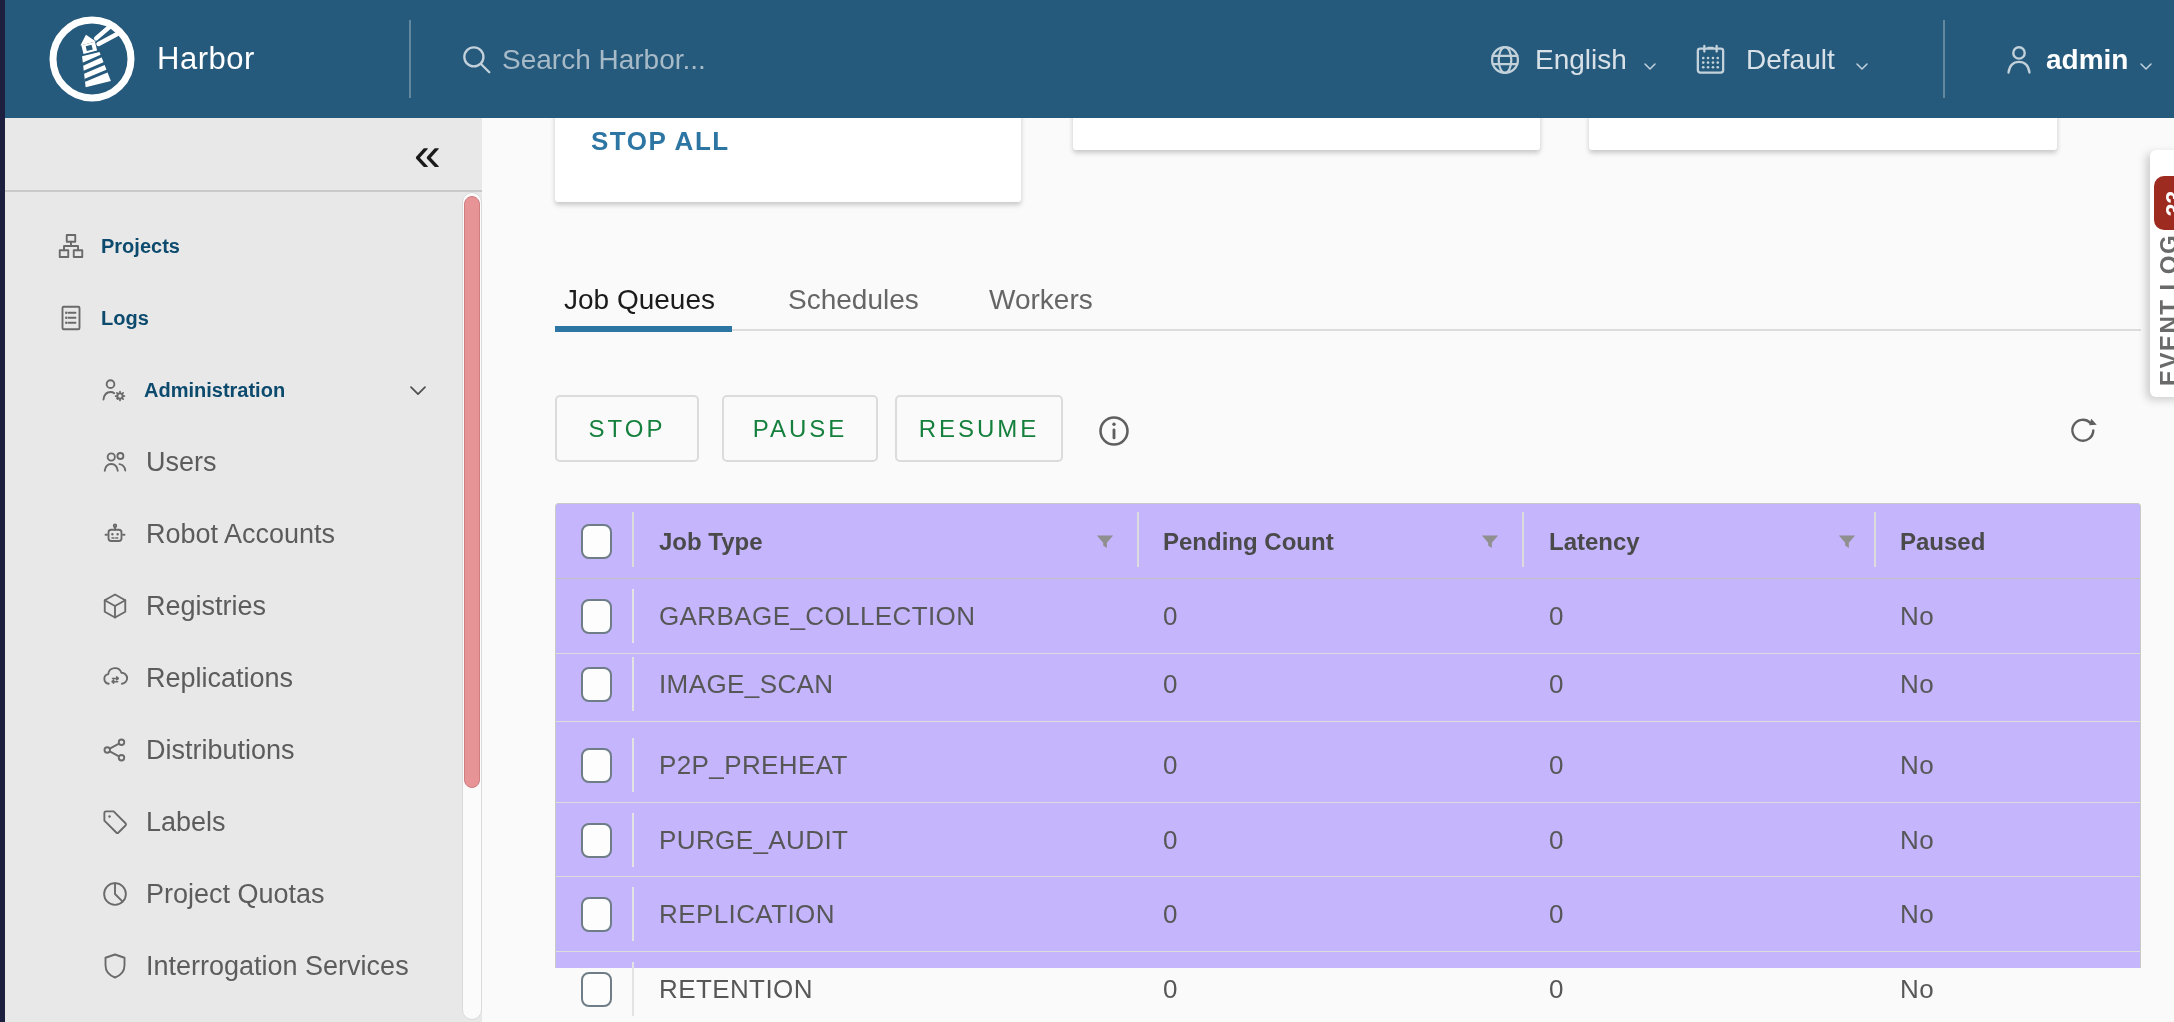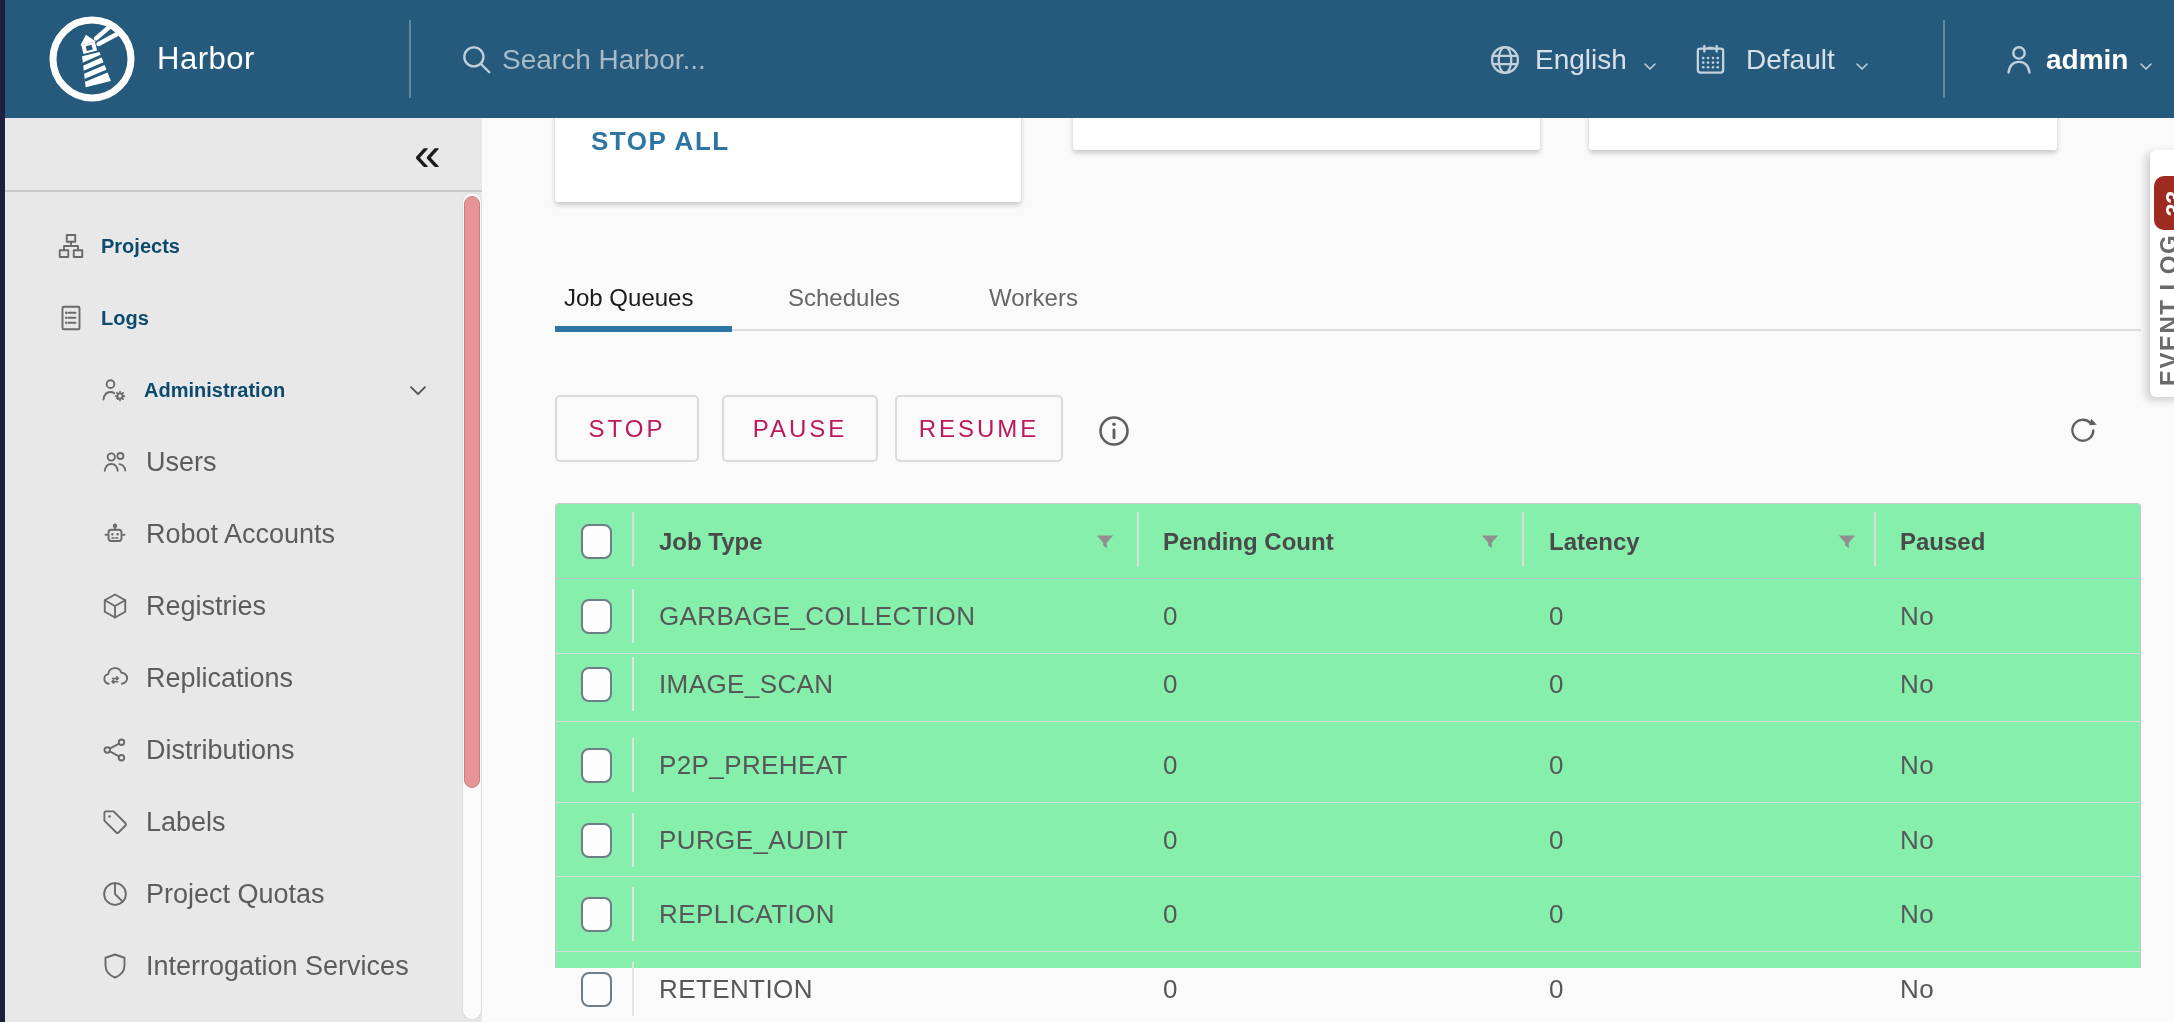--- a/index.html
+++ b/index.html
@@ -30,34 +30,34 @@
   .admin-caret{position:absolute;left:404px;color:#4f4f4f;}
   .scroll-track{position:absolute;left:462px;top:74px;width:20px;height:828px;background:#FBFBFB;border:1px solid #DADADA;border-radius:10px;box-sizing:border-box;}
   .scroll-thumb{position:absolute;left:464px;top:78px;width:16px;height:592px;background:#E69495;border:1.5px solid #CF7E7F;border-radius:9px;box-sizing:border-box;}
   .edge-strip{position:absolute;left:0;top:0;width:5px;height:1022px;background:#1C1F3E;z-index:60;}
 
   
   .card{position:absolute;top:88px;background:#fff;border-radius:3px;box-shadow:0 3px 5px rgba(0,0,0,.2);z-index:5;}
   .stop-all{position:absolute;left:36px;top:38px;font-size:26px;font-weight:600;letter-spacing:1.5px;color:#2D76A3;cursor:pointer;}
 
   
-  .tab{position:absolute;top:284px;font-size:24px;cursor:pointer;}
+  .tab{position:absolute;top:284px;font-size:28px;cursor:pointer;}
   .tab.active{color:#1B1B1B;font-weight:500;}
   .tab.inactive{color:#666;}
   .tabs-line{position:absolute;left:555px;top:329px;width:1586px;height:2px;background:#DCDCDC;}
   .tab-underline{position:absolute;left:555px;top:326px;width:177px;height:6px;background:#2D76A3;}
 
   
   .abtn{position:absolute;top:395px;height:67px;border:2px solid #DBDBDB;border-radius:5px;background:transparent;
-        color:#be185d;font-size:24px;letter-spacing:3px;font-family:"Liberation Sans",sans-serif;box-sizing:border-box;
+        color:#15803d;font-size:24px;letter-spacing:3px;font-family:"Liberation Sans",sans-serif;box-sizing:border-box;
         display:flex;align-items:center;justify-content:center;cursor:default;}
   .round-ic{color:#5F5F5F;cursor:pointer;}
 
   
-  .dg{position:absolute;left:555px;top:503px;width:1586px;height:465px;background:#86efac;
+  .dg{position:absolute;left:555px;top:503px;width:1586px;height:465px;background:#c4b5fd;
       border:1px solid #C9C9C9;border-bottom:none;border-radius:4px 4px 0 0;box-sizing:border-box;z-index:5;}
   .dg-header{position:absolute;left:0;top:0;width:100%;height:75px;border-bottom:1.5px solid #C2C2C2;box-sizing:border-box;}
   .dg-h-label{position:absolute;top:24px;font-size:24px;font-weight:700;color:#4A4A4A;}
   .dg-vdiv{position:absolute;top:8px;width:1.5px;height:55px;background:#DCDCDC;}
   .dg-row{position:absolute;left:0;width:100%;height:74.6px;border-bottom:1px solid #DCDCDC;box-sizing:border-box;}
   .dg-cell{position:absolute;top:22px;font-size:26px;color:#575757;letter-spacing:.4px;}
   .cbx{position:absolute;left:25px;width:31px;height:35px;border:2px solid #6E7D87;border-radius:8px;background:#FDFDFD;box-sizing:border-box;cursor:pointer;}
   .row-vdiv{position:absolute;left:76px;top:10px;width:1.5px;height:54px;background:#E3E3E3;}
   .filter-ic{position:absolute;top:25px;color:#8F8F8F;cursor:pointer;}
 

